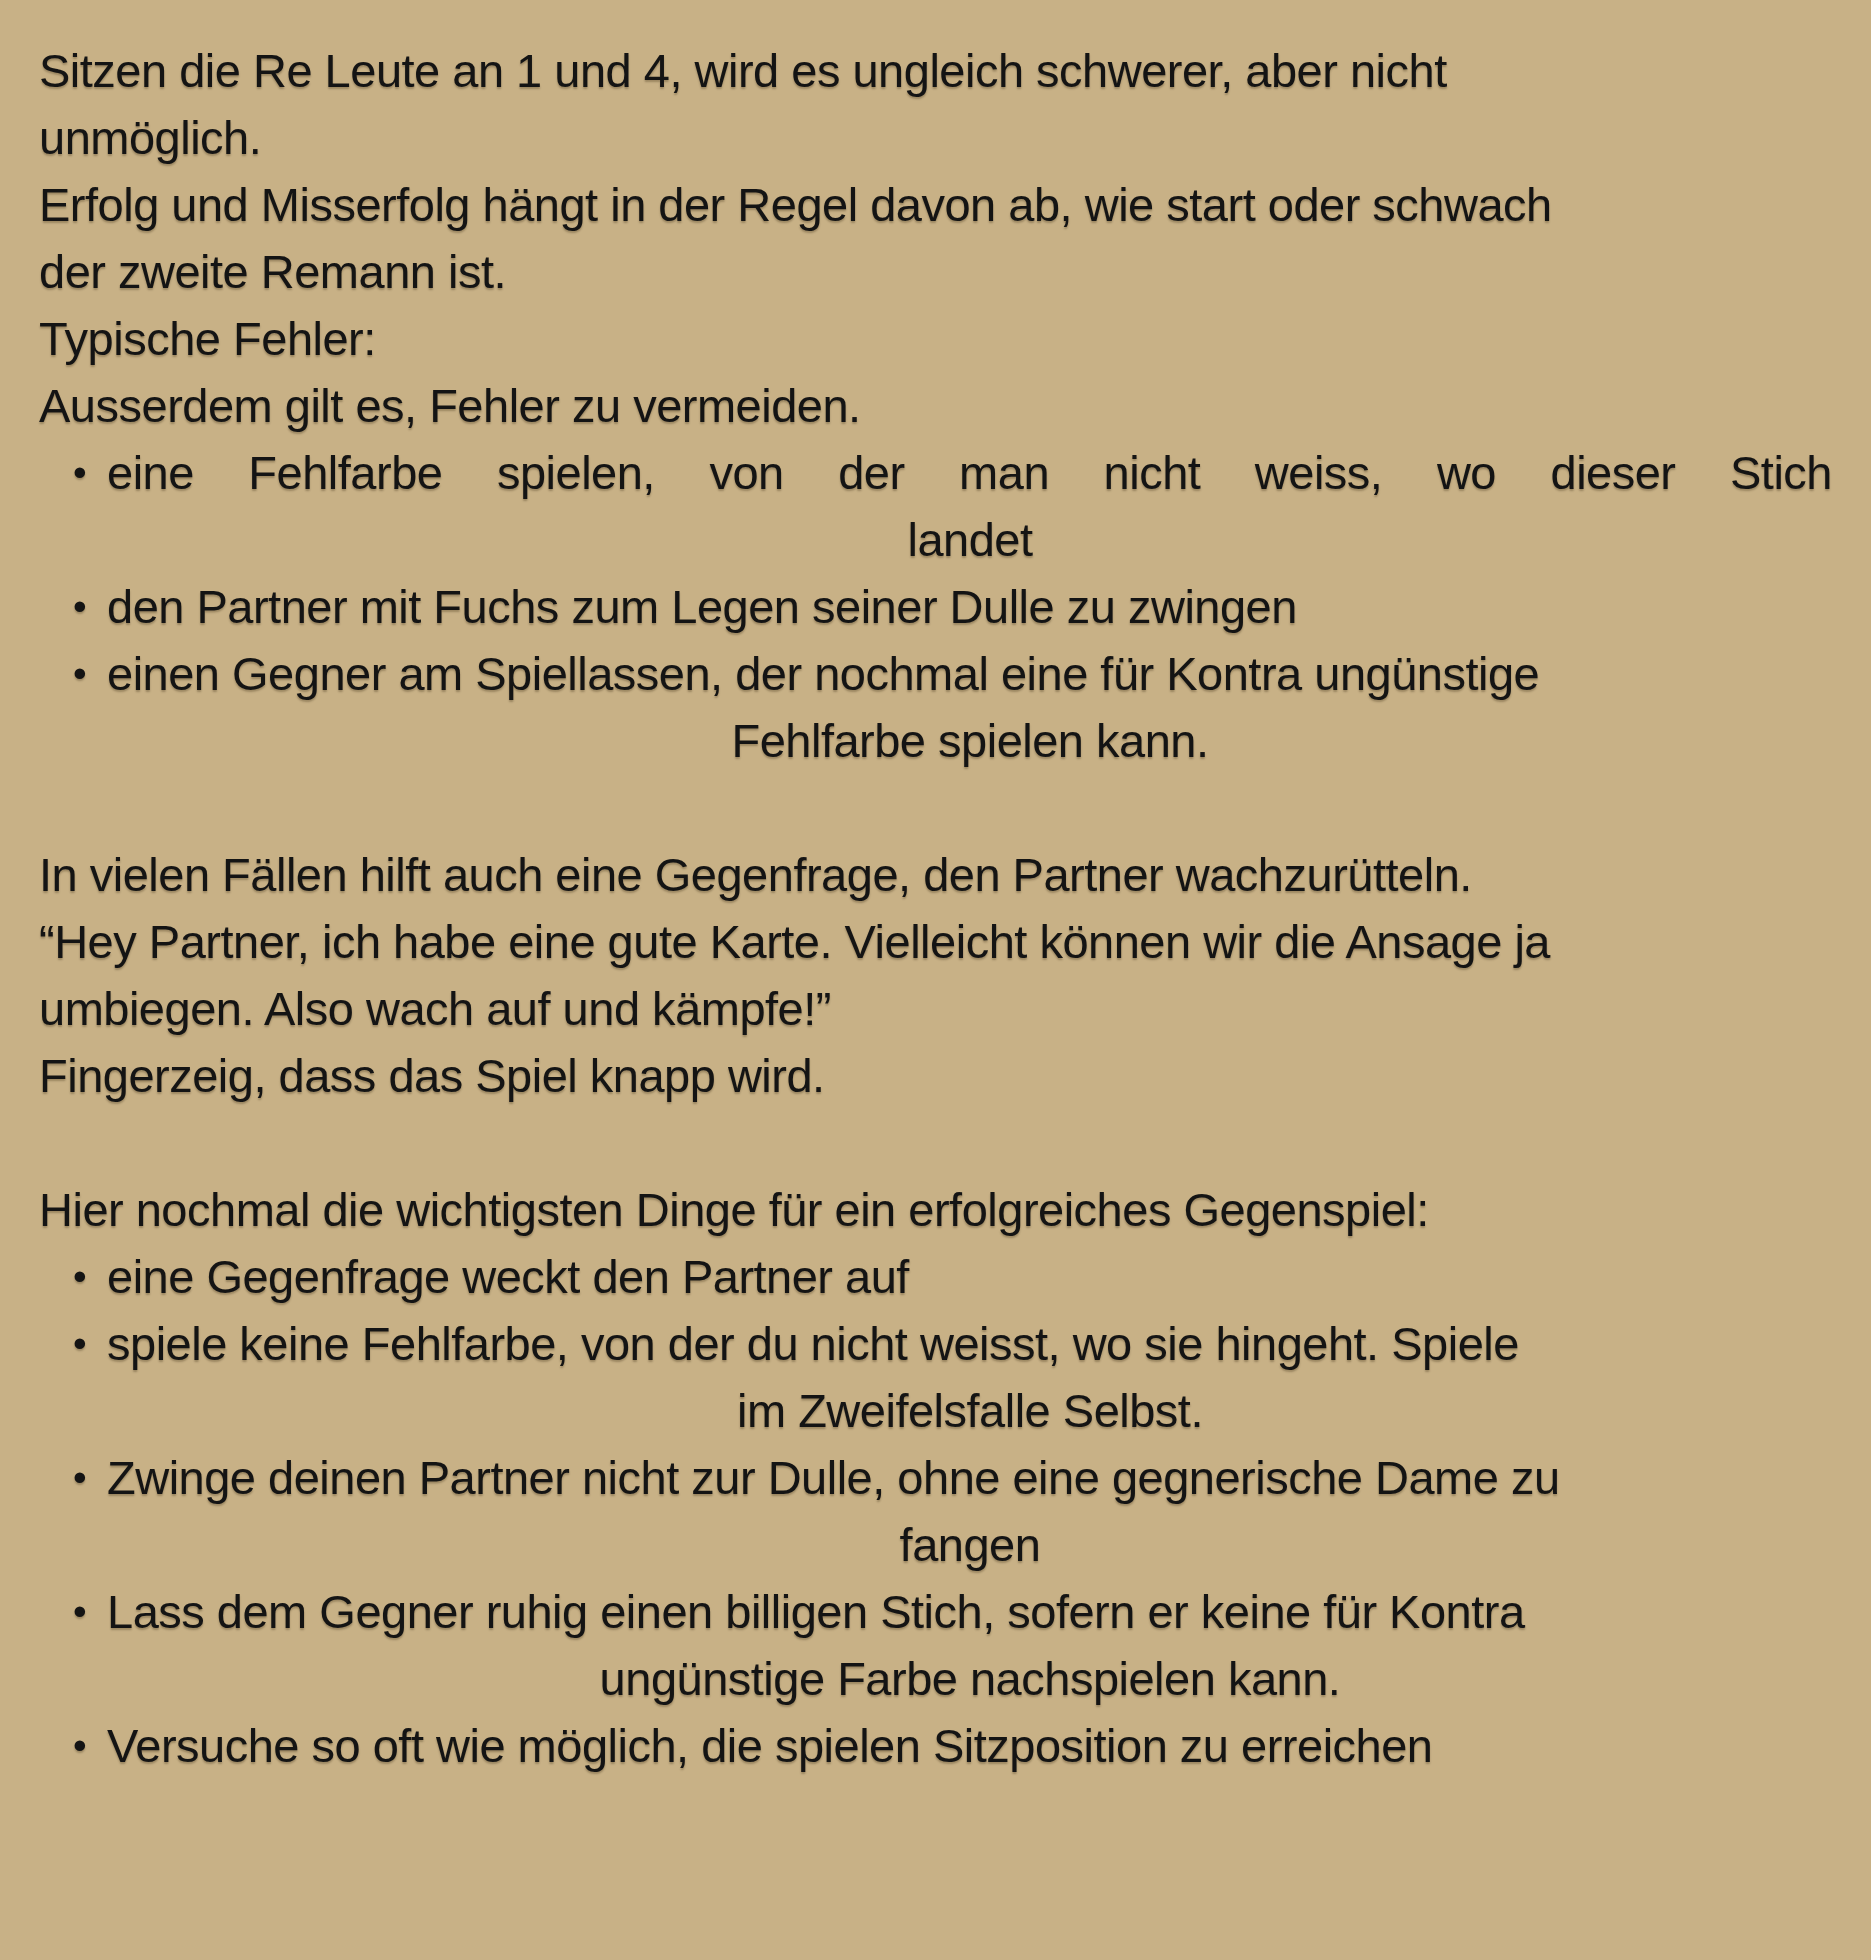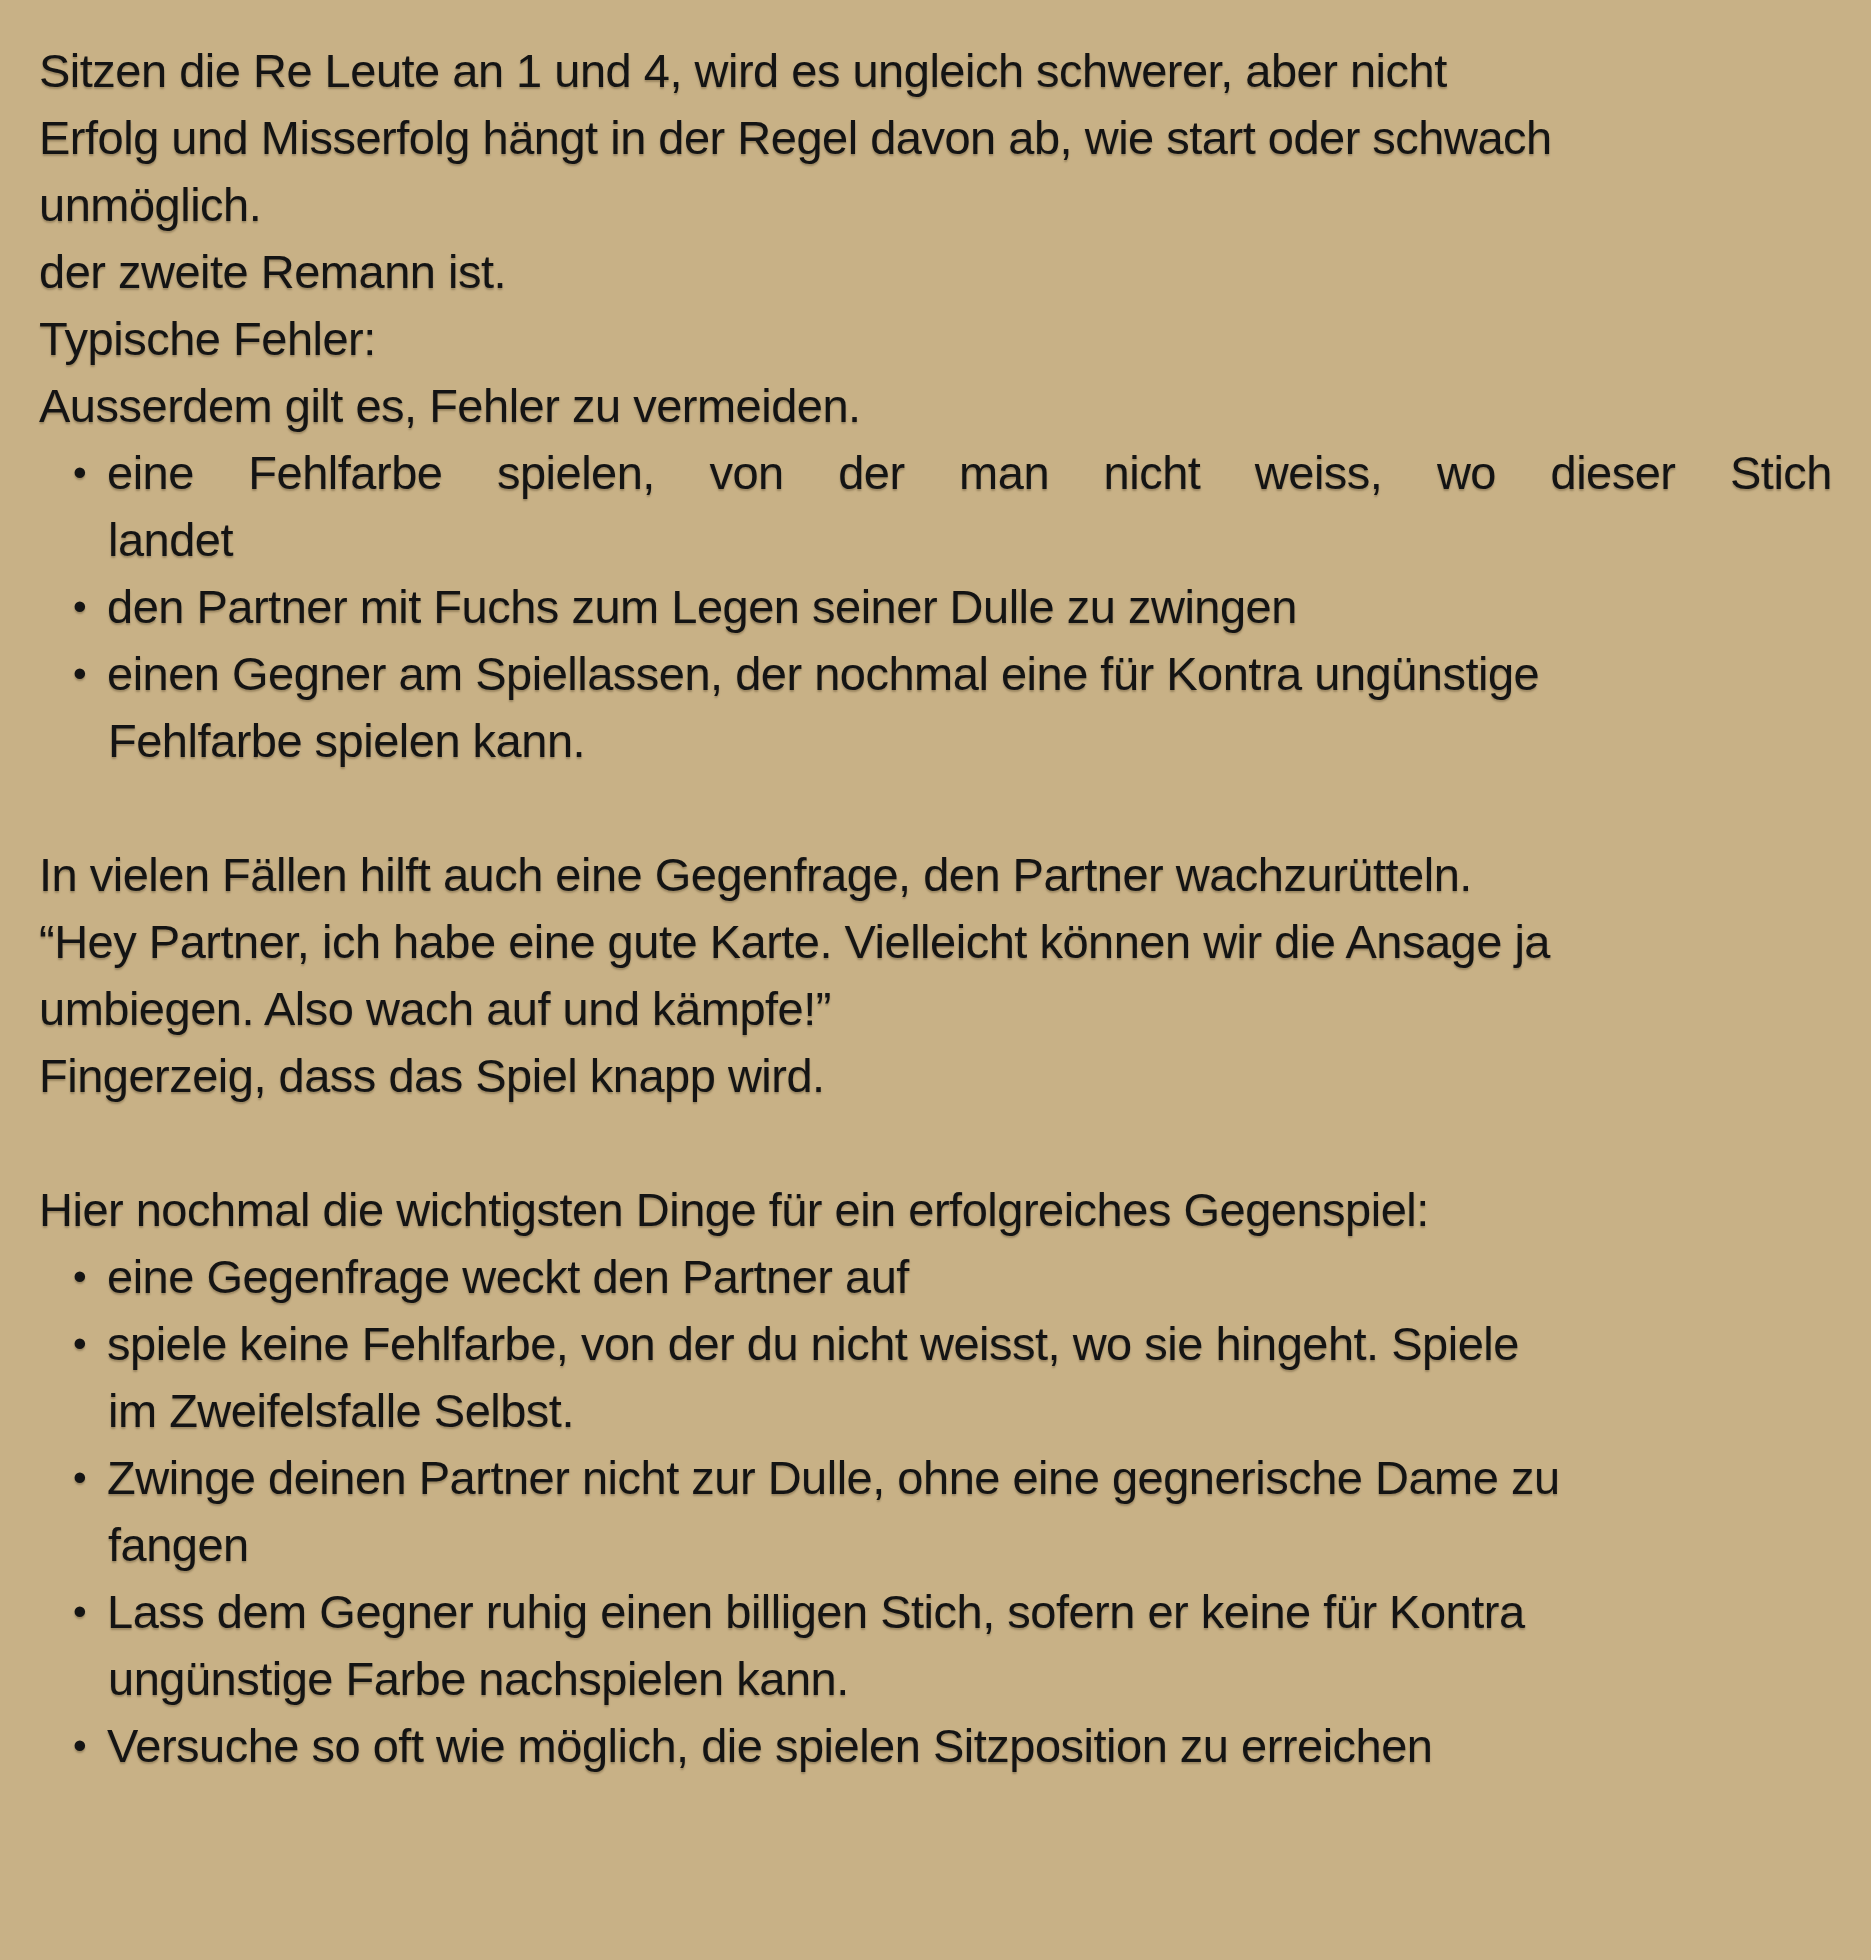--- a/index.html
+++ b/index.html
@@ -43,34 +43,35 @@
     flex: 1 1 auto;
     white-space: nowrap;
   }
   .btext.justify {
     white-space: normal;
     text-align: justify;
     text-align-last: justify;
   }
   .row.cont {
     padding-left: 69px;
+    text-align: center;
   }
   .row.spacer {
     height: 67px;
   }
 </style>
 </head>
 <body>
 
 <div class="doc">
 
   <div class="row">Sitzen die Re Leute an 1 und 4, wird es ungleich schwerer, aber nicht</div>
+  <div class="row">unmöglich.</div>
+
   <div class="row">Erfolg und Misserfolg hängt in der Regel davon ab, wie start oder schwach</div>
-
-  <div class="row">unmöglich.</div>
   <div class="row">der zweite Remann ist.</div>
 
   <div class="row">Typische Fehler:</div>
 
   <div class="row">Ausserdem gilt es, Fehler zu vermeiden.</div>
 
   <div class="row bullet">
     <span class="marker">•</span>
     <span class="btext justify">eine Fehlfarbe spielen, von der man nicht weiss, wo dieser Stich</span>
   </div>

